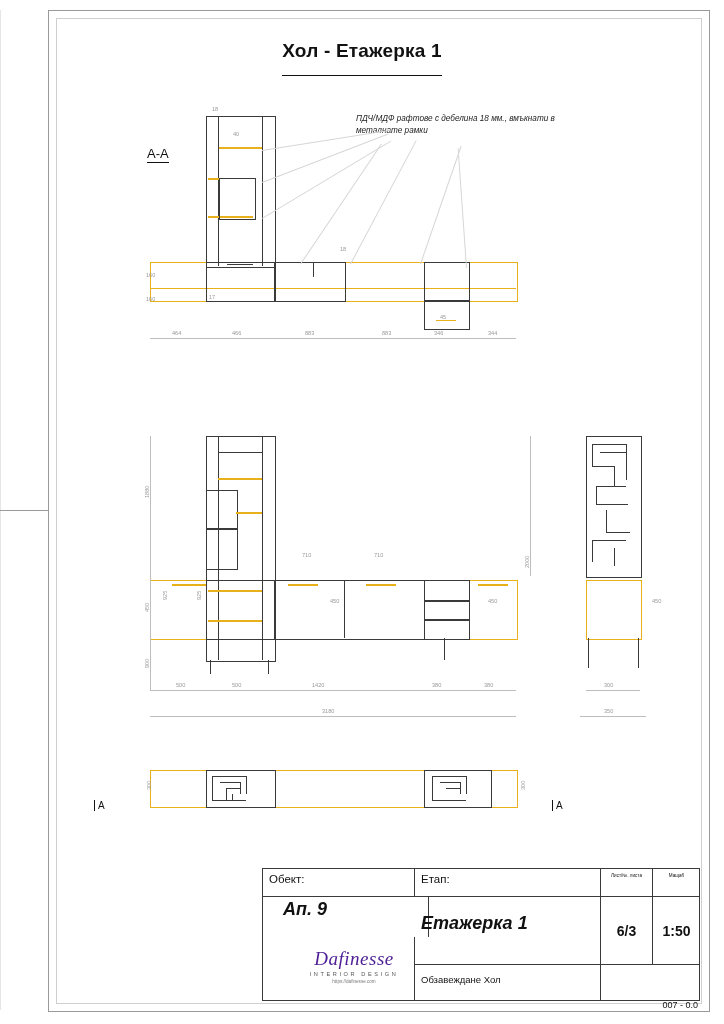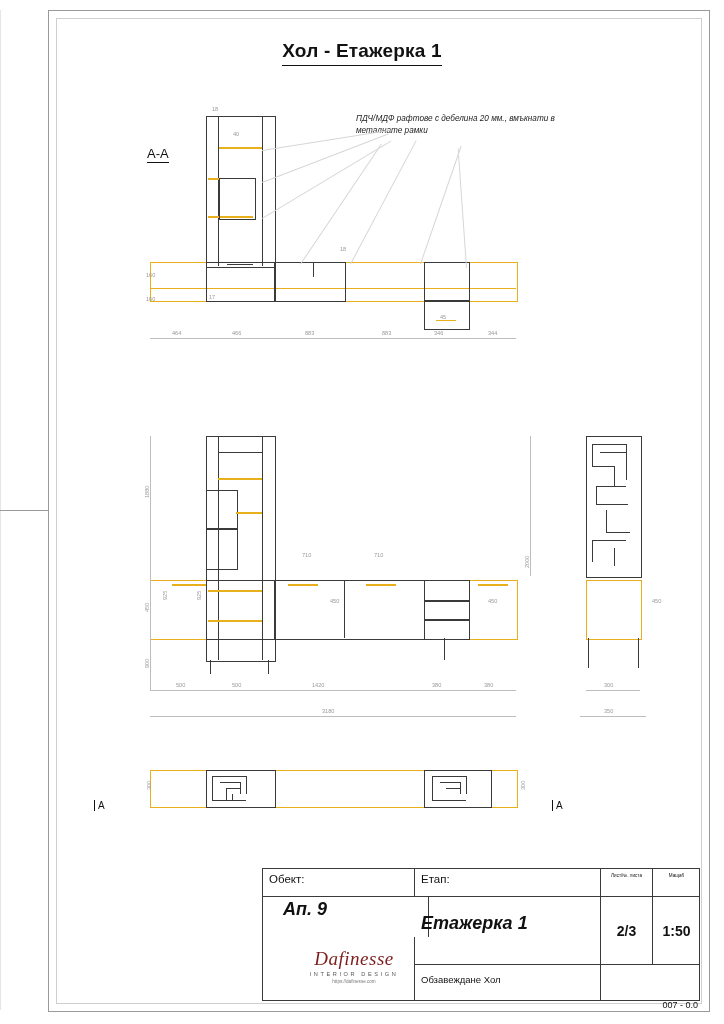--- a/index.html
+++ b/index.html
@@ -10,21 +10,21 @@
   
   .frame-outer{position:absolute;left:48px;top:10px;width:660px;height:1000px;border:1px solid #9a9a9a;background:#ffffff;}
   .frame-inner{position:absolute;left:56px;top:18px;width:644px;height:984px;border:1px solid #cfcfcf;}
 
   
   .left-margin-line{position:absolute;left:0;top:510px;width:48px;height:0;border-top:1px solid #9a9a9a;}
   .left-edge{position:absolute;left:0;top:10px;width:0;height:1000px;border-left:1px solid #e6e6e6;}
 
   
   .title{position:absolute;left:0;right:0;top:40px;text-align:center;font-size:19px;font-weight:bold;color:#111;letter-spacing:.2px;}
-  .title span{border-bottom:1.5px solid #111;padding-bottom:4px;}
+  .title span{border-bottom:1.5px solid #111;padding-bottom:14px;}
 
   
   .sec-tag{position:absolute;left:147px;top:146px;font-size:13px;color:#111;border-bottom:1px solid #111;padding-bottom:1px;}
 
   
   .note{position:absolute;left:356px;top:113px;width:230px;font-size:8.2px;font-style:italic;color:#222;line-height:1.45;}
 
   
   .ln{position:absolute;background:#3a3a3a;}
   .ylw{position:absolute;background:#e8b11c;}
@@ -41,42 +41,42 @@
   
   .tb{position:absolute;left:262px;top:868px;width:438px;height:133px;border:1px solid #3a3a3a;box-sizing:border-box;}
   .tb .cell{position:absolute;box-sizing:border-box;border-right:1px solid #3a3a3a;border-bottom:1px solid #3a3a3a;}
   .tb .lbl{font-size:11.5px;color:#111;padding:4px 6px;}
   .tb .big{font-size:18px;font-weight:bold;font-style:italic;color:#111;padding:2px 6px;}
   .tb .tiny{font-size:4.6px;color:#111;text-align:center;line-height:1.25;padding-top:4px;}
   .tb .mid{font-size:14px;color:#111;text-align:center;font-weight:bold;}
   .tb .small{font-size:9.5px;color:#111;padding:4px 6px;}
 
   .logo{position:absolute;left:296px;top:948px;width:116px;text-align:center;}
-  .logo .brand{font-family:"Liberation Serif",serif;font-size:19px;font-style:italic;color:#7f1d1d;letter-spacing:.5px;}
+  .logo .brand{font-family:"Liberation Serif",serif;font-size:19px;font-style:italic;color:#4c1d95;letter-spacing:.5px;}
   .logo .sub{font-size:5.6px;color:#555;letter-spacing:2.6px;margin-top:1px;}
   .logo .url{font-size:4.6px;color:#7a7a7a;margin-top:2px;}
 
   .docnum{position:absolute;right:26px;bottom:14px;font-size:9px;color:#111;}
 </style>
 </head>
 <body>
 
 <div class="sheet">
 
   <div class="left-edge"></div>
   <div class="left-margin-line"></div>
 
   <div class="frame-outer"></div>
   <div class="frame-inner"></div>
 
   <div class="title"><span>Хол - Етажерка 1</span></div>
 
   <div class="sec-tag">A-A</div>
 
-  <div class="note">ПДЧ/МДФ рафтове с дебелина 20 мм., вмъкнати в металнате рамки</div>
+  <div class="note">ПДЧ/МДФ рафтове с дебелина 18 мм., вмъкнати в металнате рамки</div>
 
   <div>
 
     <div class="rect-o" style="left:206px;top:116px;width:68px;height:150px;"></div>
     <div class="ln" style="left:206px;top:116px;width:68px;height:1px;"></div>
     <div class="ln" style="left:218px;top:116px;width:1px;height:150px;"></div>
     <div class="ln" style="left:262px;top:116px;width:1px;height:150px;"></div>
 
     <div class="ylw" style="left:219px;top:147px;width:43px;height:2px;"></div>
     <div class="ylw" style="left:208px;top:178px;width:11px;height:2px;"></div>
@@ -247,21 +247,21 @@
       <div class="tiny">Мащаб</div>
     </div>
 
     <div class="cell" style="left:14px;top:28px;width:152px;height:40px;border-bottom:none;">
       <div class="big">Ап. 9</div>
     </div>
     <div class="cell" style="left:152px;top:28px;width:186px;height:68px;">
       <div class="big" style="padding-top:16px;">Етажерка 1</div>
     </div>
     <div class="cell" style="left:338px;top:28px;width:52px;height:68px;">
-      <div class="mid" style="padding-top:26px;">2/3</div>
+      <div class="mid" style="padding-top:26px;">6/3</div>
     </div>
     <div class="cell" style="left:390px;top:28px;width:47px;height:68px;border-right:none;">
       <div class="mid" style="padding-top:26px;">1:50</div>
     </div>
 
     <div class="cell" style="left:0;top:68px;width:152px;height:64px;border-bottom:none;"></div>
     <div class="cell" style="left:152px;top:96px;width:186px;height:36px;border-bottom:none;">
       <div class="small" style="padding-top:9px;">Обзавеждане Хол</div>
     </div>
   </div>

